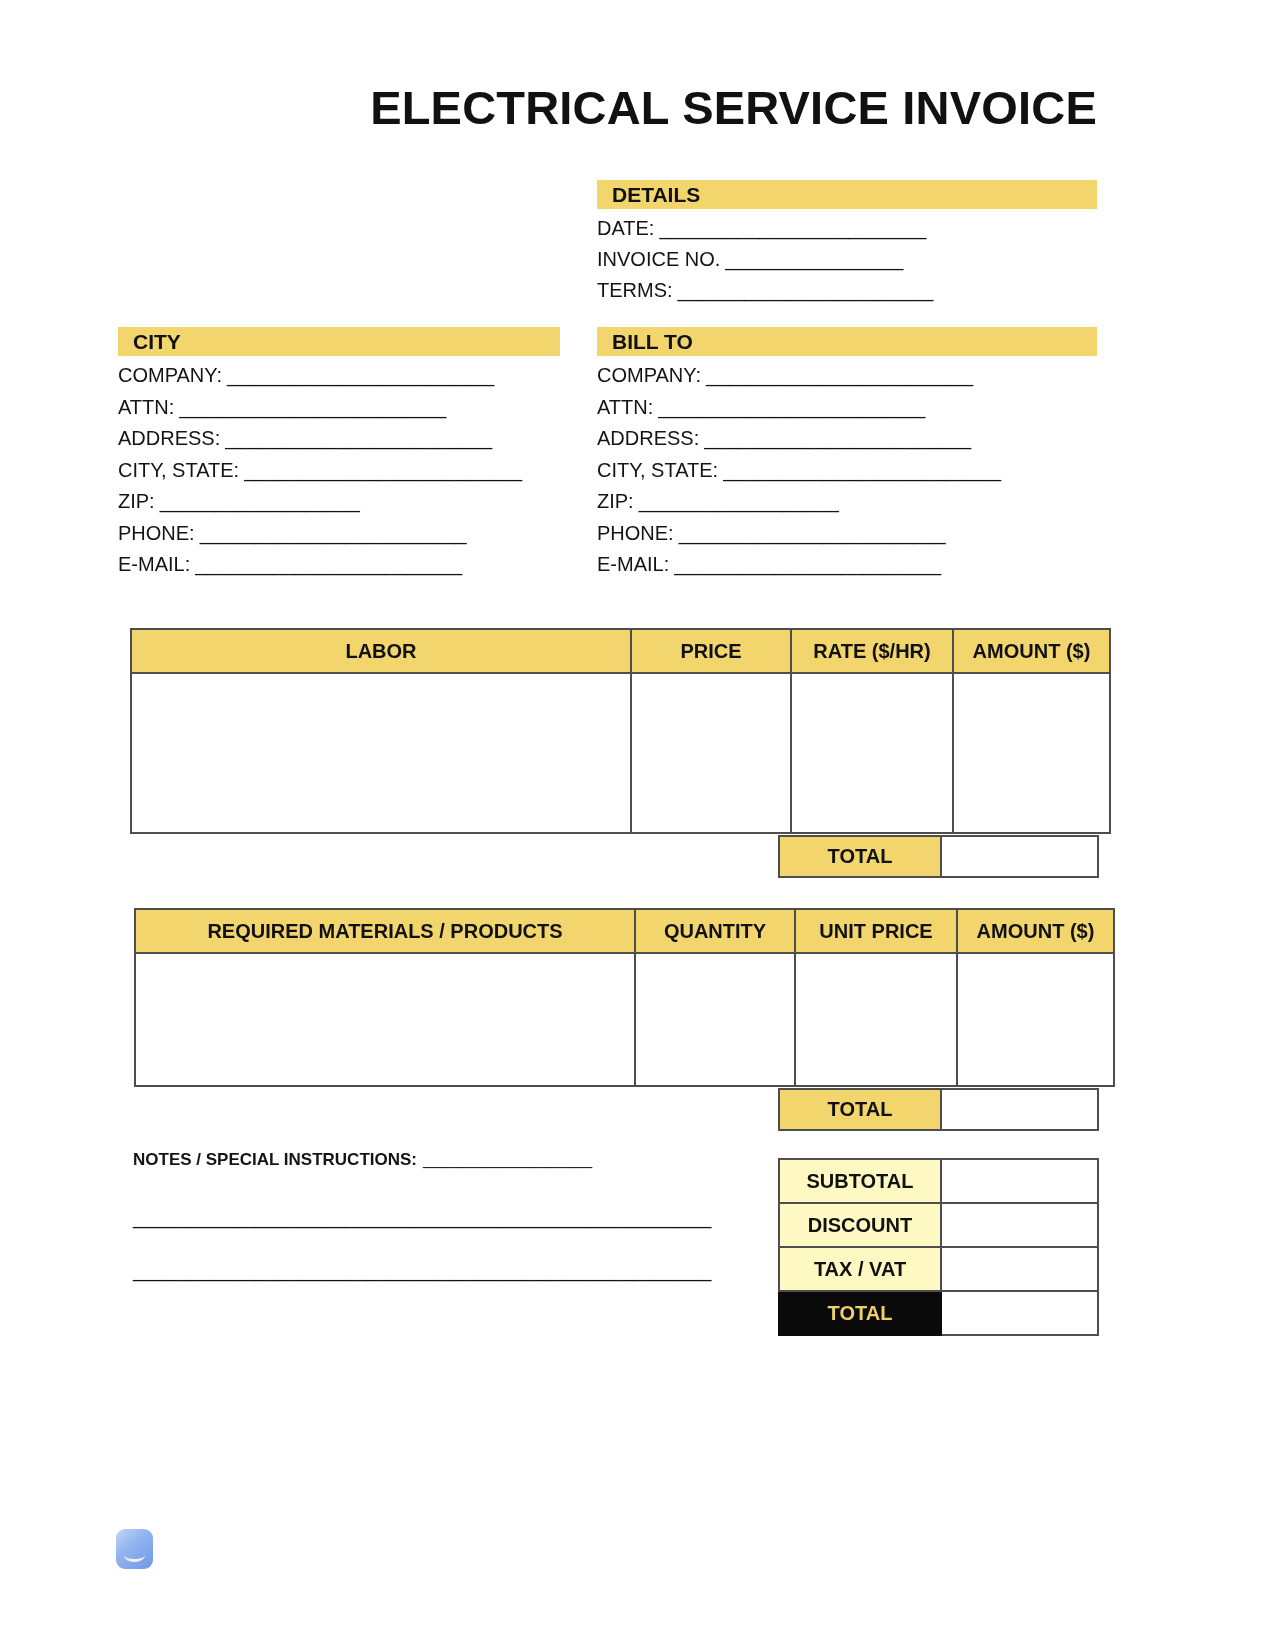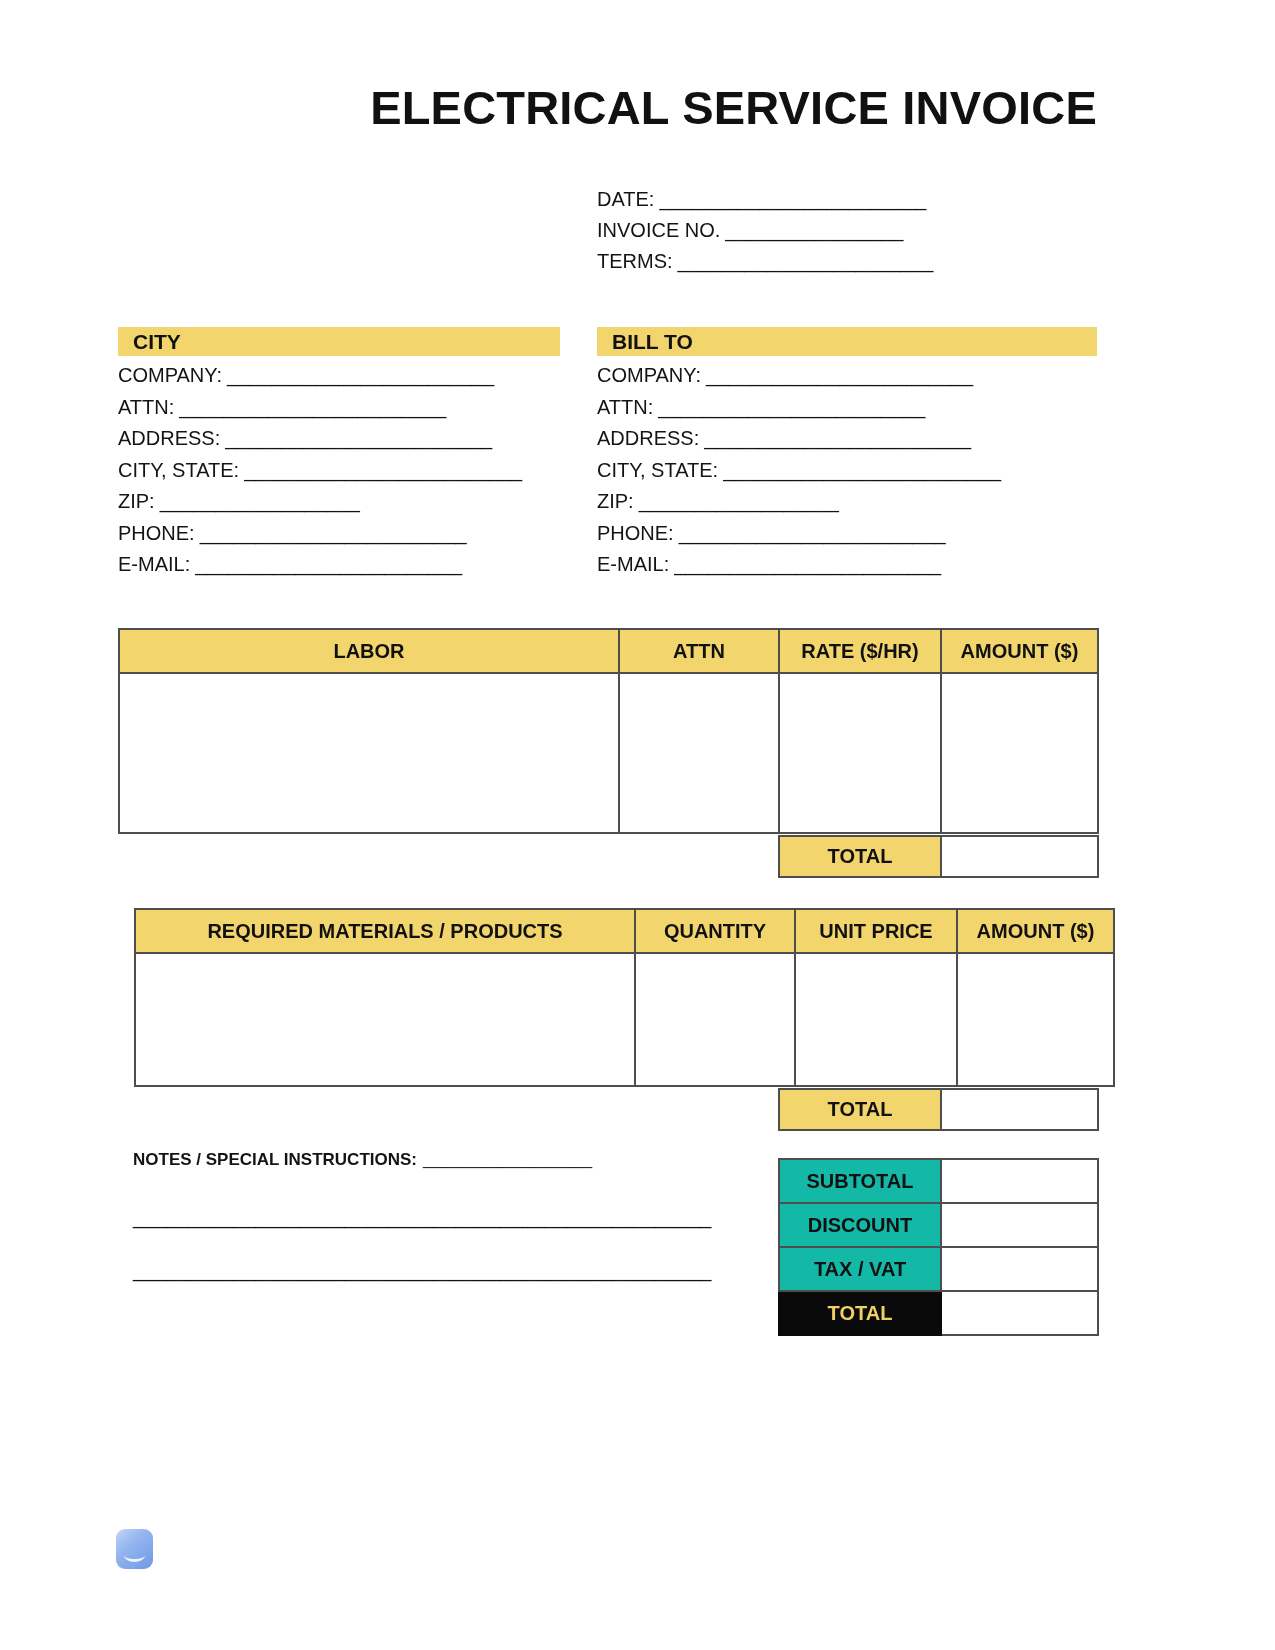--- a/index.html
+++ b/index.html
@@ -42,21 +42,21 @@
     background:#F3D56E; font-weight:bold; text-align:center;
     height:42px; color:#111;
   }
   .labor-body td   { height:158px; background:#fff; }
   .mat-body td     { height:131px; background:#fff; }
   .total-label {
     background:#F3D56E; font-weight:bold; text-align:center;
     height:39px; color:#111;
   }
   .total-value { background:#fff; height:39px; }
-  .summary-label { background:#14b8a6; font-weight:bold; text-align:center; height:42px; color:#111; }
+  .summary-label { background:#fef9c3; font-weight:bold; text-align:center; height:42px; color:#111; }
   .summary-value { background:#fff; height:42px; }
   .summary-label.black { background:#0A0A0A; color:#F1CF67; border-color:#0A0A0A; }
 
   .notes-block { position:absolute; left:133px; top:1150px; width:600px; white-space:nowrap; }
   .notes-label { font-size:17px; font-weight:bold; }
   .notes-line  { font-size:16px; font-weight:normal; margin-left:6px; }
   .notes-extra-1 { position:absolute; left:133px; top:1203px; font-size:20px; line-height:28px; white-space:nowrap; }
   .notes-extra-2 { position:absolute; left:133px; top:1256px; font-size:20px; line-height:28px; white-space:nowrap; }
 
   .logo {
@@ -72,20 +72,21 @@
   }
 </style>
 </head>
 <body>
 
 <div class="page">
 
   <div class="title">ELECTRICAL SERVICE INVOICE</div>
 
   <div class="details-block">
+    <div class="section-bar">DETAILS</div>
     <div class="field-rows">
       <div><span>DATE:</span><span class="line">________________________</span></div>
       <div><span>INVOICE NO.</span><span class="line">________________</span></div>
       <div><span>TERMS:</span><span class="line">_______________________</span></div>
     </div>
   </div>
 
   <div class="from-block">
     <div class="section-bar">CITY</div>
     <div class="field-rows">
@@ -105,31 +106,31 @@
       <div><span>COMPANY:</span><span class="line">________________________</span></div>
       <div><span>ATTN:</span><span class="line">________________________</span></div>
       <div><span>ADDRESS:</span><span class="line">________________________</span></div>
       <div><span>CITY, STATE:</span><span class="line">_________________________</span></div>
       <div><span>ZIP:</span><span class="line">__________________</span></div>
       <div><span>PHONE:</span><span class="line">________________________</span></div>
       <div><span>E-MAIL:</span><span class="line">________________________</span></div>
     </div>
   </div>
 
-  <table class="itable" style="left:118px; top:628px; width:979px;">
+  <table class="itable" style="left:130px; top:628px; width:979px;">
     <colgroup>
         <col style="width:500px">
         <col style="width:160px">
         <col style="width:162px">
         <col style="width:157px">
       </colgroup>
     <thead>
       <tr>
         <th>LABOR</th>
-        <th>ATTN</th>
+        <th>PRICE</th>
         <th>RATE ($/HR)</th>
         <th>AMOUNT ($)</th>
       </tr>
     </thead>
     <tbody>
       <tr class="labor-body">
         <td></td>
         <td></td>
         <td></td>
         <td></td>

